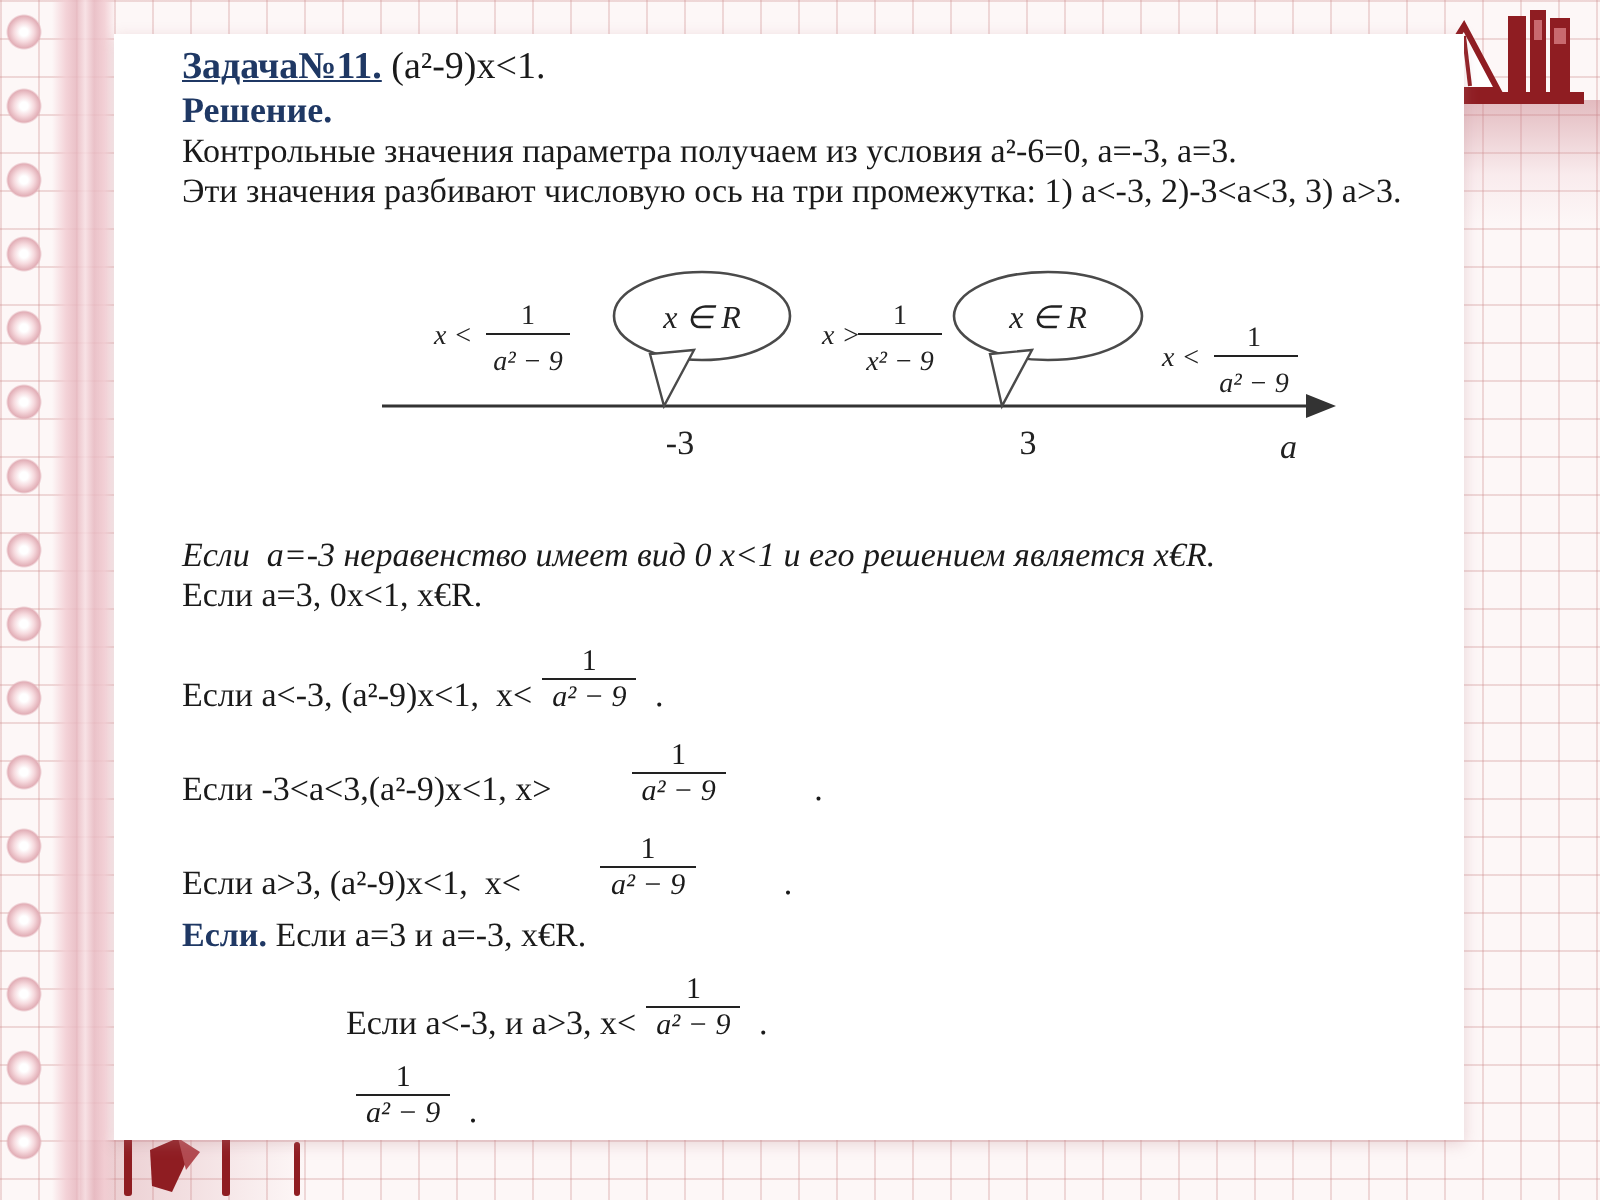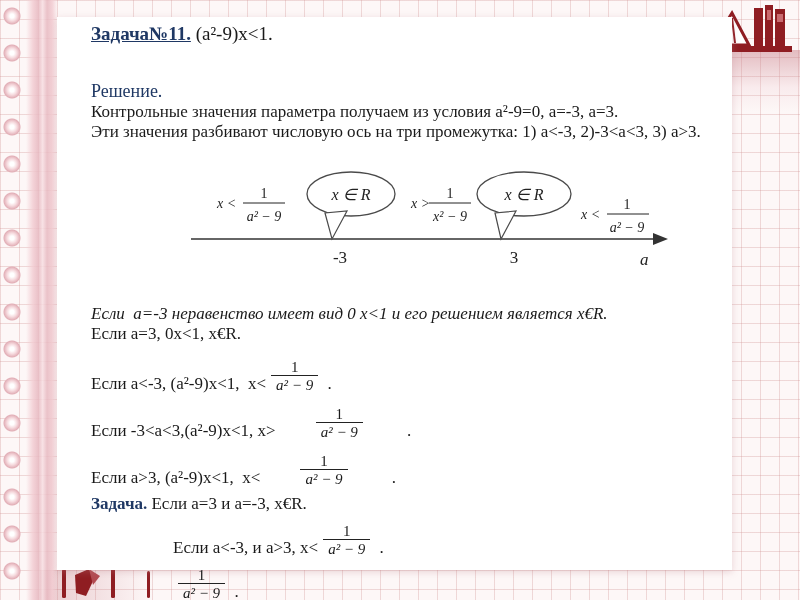--- a/index.html
+++ b/index.html
@@ -25,21 +25,21 @@
   
   .panel{
     position:absolute;left:57px;top:17px;width:675px;height:553px;z-index:2;
     background:#ffffff;box-shadow:0 2px 7px rgba(185,125,135,.30);
     box-sizing:border-box;padding:6px 12px 0 34px;
     color:#1a1a1a;font-size:17px;
   }
   .t{white-space:pre;}
   .title-line{line-height:22px;font-size:19px;white-space:pre;}
   .title-label{font-weight:bold;text-decoration:underline;color:#1f3864;}
-  .heading{line-height:21px;font-size:18px;font-weight:normal;color:#1f3864;white-space:pre;margin-top:36px;}
+  .heading{line-height:21px;font-size:18px;font-weight:bold;color:#1f3864;white-space:pre;}
   .para{line-height:20px;white-space:pre;}
   .answer-line{line-height:20px;margin-top:6px;white-space:pre;}
   .answer-label{font-weight:bold;color:#1f3864;}
   
   .diagram{display:block;margin-top:22px;}
   .diagram text{fill:#222;}
   
   .mline{display:flex;align-items:flex-end;height:44px;}
   .mline .t{line-height:20px;}
   .frac{display:inline-flex;flex-direction:column;align-items:center;margin:0 5px;font-size:15px;}
@@ -97,21 +97,21 @@
   </g>
   <polygon points="34,3 45,10 38,19" fill="#b24a50"></polygon>
 </svg>
 
 <div class="panel">
 
   <div class="title-line"><span class="title-label">Задача№11.</span><span class="t"> (a²-9)x&lt;1.</span></div>
 
   <div class="heading">Решение.</div>
 
-  <div class="para">Контрольные значения параметра получаем из условия a²-9=0, a=-3, a=3.</div>
+  <div class="para">Контрольные значения параметра получаем из условия a²-6=0, a=-3, a=3.</div>
   <div class="para">Эти значения разбивают числовую ось на три промежутка: 1) a&lt;-3, 2)-3&lt;a&lt;3, 3) a&gt;3.</div>
 
   <svg class="diagram" width="645" height="112" viewBox="0 0 645 112">
 
     <line x1="100" y1="75" x2="564" y2="75" stroke="#333" stroke-width="1.6"></line>
     <polygon points="562,69 577,75 562,81" fill="#333"></polygon>
 
     <g font-size="14">
       <text x="126" y="44" font-style="italic">x &lt;</text>
       <text x="173" y="34" text-anchor="middle">1</text>
@@ -173,21 +173,21 @@
 
   <div class="mline mt3">
     <span class="t">Если a&gt;3, (a²-9)x&lt;1,  x&lt;</span>
     <span class="frac">
       <span class="num">1</span>
       <span class="den">a² − 9</span>
     </span>
     <span class="t"> .</span>
   </div>
 
-  <div class="answer-line"><span class="answer-label">Задача.</span><span class="t"> Если a=3 и a=-3, x€R.</span></div>
+  <div class="answer-line"><span class="answer-label">Если.</span><span class="t"> Если a=3 и a=-3, x€R.</span></div>
 
   <div class="mline indent">
     <span class="t">Если a&lt;-3, и a&gt;3, x&lt;</span>
     <span class="frac">
       <span class="num">1</span>
       <span class="den">a² − 9</span>
     </span>
     <span class="t"> .</span>
   </div>
 

